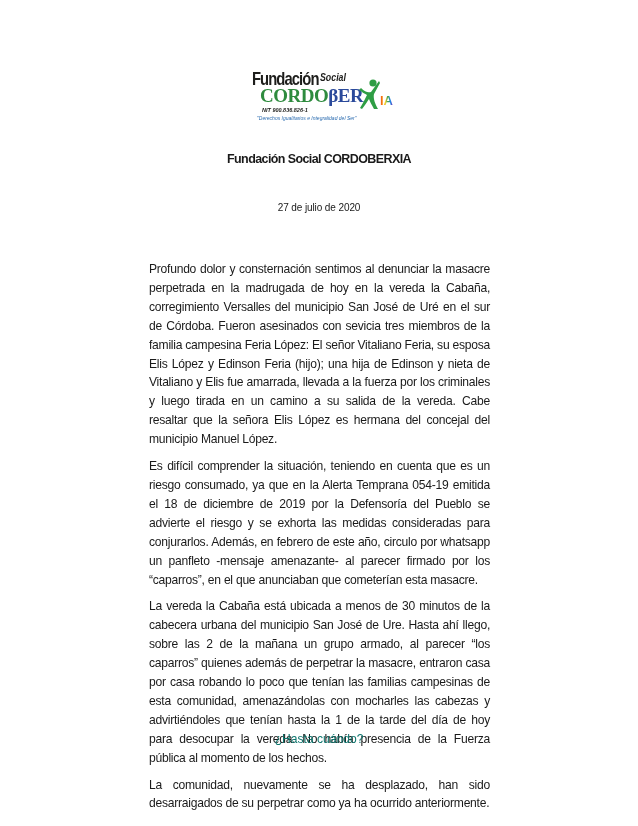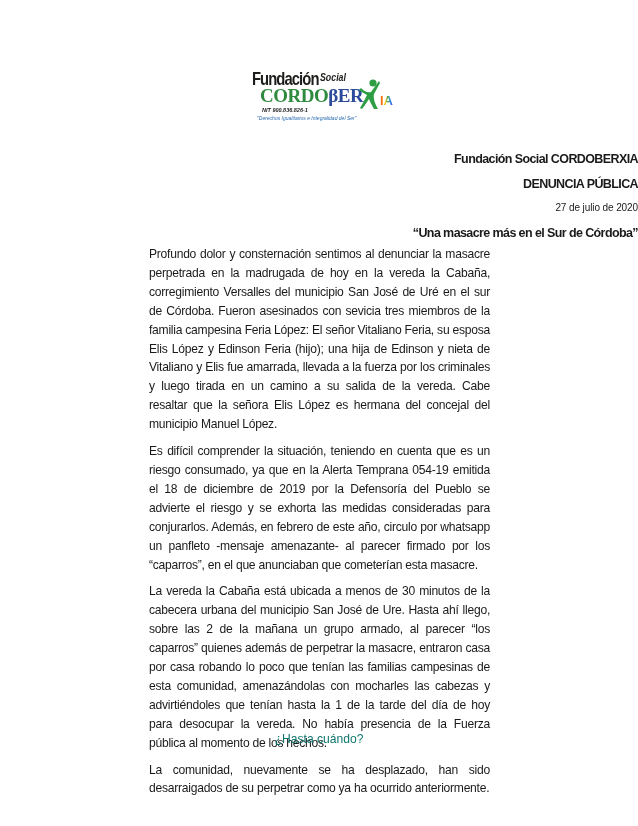--- a/index.html
+++ b/index.html
@@ -18,29 +18,29 @@
   .logo-figure { position: absolute; left: 111px; top: 10px; width: 22px; height: 32px; }
   .logo-ia { position: absolute; left: 132px; top: 25px; font-family: "Liberation Sans", sans-serif; font-weight: bold; font-size: 13px;
              background: linear-gradient(90deg, #e53935, #fb8c00, #fdd835, #43a047, #1e88e5, #8e24aa);
              -webkit-background-clip: text; background-clip: text; color: transparent; }
   .logo-nit { position: absolute; left: 14px; top: 39px; font-family: "Liberation Sans", sans-serif; font-weight: bold; font-style: italic;
               font-size: 5.5px; color: #1d1d1b; }
   .logo-slogan { position: absolute; left: 9px; top: 47px; font-family: "Liberation Sans", sans-serif; font-style: italic;
                  font-size: 5px; color: #2b6cb0; white-space: nowrap; }
 
   
-  .center { position: absolute; left: 0; width: 638px; text-align: right; font-family: "Liberation Sans", sans-serif; color: #1a1a1a; }
+  .center { position: absolute; left: 0; width: 638px; text-align: center; font-family: "Liberation Sans", sans-serif; color: #1a1a1a; }
   .h-bold { font-weight: bold; font-size: 12.5px; letter-spacing: -0.6px; }
   .org { top: 152px; }
   .kind { top: 177px; }
   .date { top: 202px; font-size: 10px; letter-spacing: -0.1px; }
   .title { top: 226px; }
 
   
-  .body { position: absolute; left: 149px; top: 245px; width: 341px; font-family: "Liberation Sans", sans-serif;
+  .body { position: absolute; left: 149px; top: 260px; width: 341px; font-family: "Liberation Sans", sans-serif;
           font-size: 12.1px; line-height: 18.9px; color: #1a1a1a; letter-spacing: -0.25px; }
   .body p { margin: 0 0 8px 0; text-align: justify; text-align-last: left; }
   .closing { position: absolute; left: 0; width: 638px; top: 732px; text-align: center; font-family: "Liberation Sans", sans-serif;
              font-size: 12.1px; color: #0f766e; }
 </style>
 </head>
 <body>
 
 <div class="page">
 
@@ -51,23 +51,21 @@
     <svg class="logo-figure" viewBox="0 0 22 32">
       <circle cx="14" cy="5" r="3.6" fill="#2e9e44"></circle>
       <path d="M2 10 C6 14 9 15 12 14 L20 3 L21 5 L15 16 C14 20 16 26 19 31 L15 31 C13 27 11 24 10 21 C8 24 6 27 3 31 L1 30 C4 25 6 21 8 17 C6 16 3 14 0 12 Z" fill="#2e9e44"></path>
     </svg>
     <span class="logo-ia">IA</span>
     <span class="logo-nit">NIT 900.836.826-1</span>
     <span class="logo-slogan">"Derechos Igualitarios e Integralidad del Ser"</span>
   </div>
 
   <div class="center h-bold org">Fundación Social CORDOBERXIA</div>
-  <div class="center h-bold kind">DENUNCIA PÚBLICA</div>
   <div class="center date">27 de julio de 2020</div>
-  <div class="center h-bold title">“Una masacre más en el Sur de Córdoba”</div>
 
   <div class="body">
     <p>Profundo dolor y consternación sentimos al denunciar la masacre perpetrada en la madrugada de hoy en la vereda la Cabaña, corregimiento Versalles del municipio San José de Uré en el sur de Córdoba. Fueron asesinados con sevicia tres miembros de la familia campesina Feria López: El señor Vitaliano Feria, su esposa Elis López y Edinson Feria (hijo); una hija de Edinson y nieta de Vitaliano y Elis fue amarrada, llevada a la fuerza por los criminales y luego tirada en un camino a su salida de la vereda. Cabe resaltar que la señora Elis López es hermana del concejal del municipio Manuel López.</p>
     <p>Es difícil comprender la situación, teniendo en cuenta que es un riesgo consumado, ya que en la Alerta Temprana 054-19 emitida el 18 de diciembre de 2019 por la Defensoría del Pueblo se advierte el riesgo y se exhorta las medidas consideradas para conjurarlos. Además, en febrero de este año, circulo por whatsapp un panfleto -mensaje amenazante- al parecer firmado por los “caparros”, en el que anunciaban que cometerían esta masacre.</p>
     <p>La vereda la Cabaña está ubicada a menos de 30 minutos de la cabecera urbana del municipio San José de Ure. Hasta ahí llego, sobre las 2 de la mañana un grupo armado, al parecer “los caparros” quienes además de perpetrar la masacre, entraron casa por casa robando lo poco que tenían las familias campesinas de esta comunidad, amenazándolas con mocharles las cabezas y advirtiéndoles que tenían hasta la 1 de la tarde del día de hoy para desocupar la vereda. No había presencia de la Fuerza pública al momento de los hechos.</p>
     <p>La comunidad, nuevamente se ha desplazado, han sido desarraigados de su perpetrar como ya ha ocurrido anteriormente.</p>
   </div>
 
   <div class="closing">¿Hasta cuándo?</div>
 </div>

